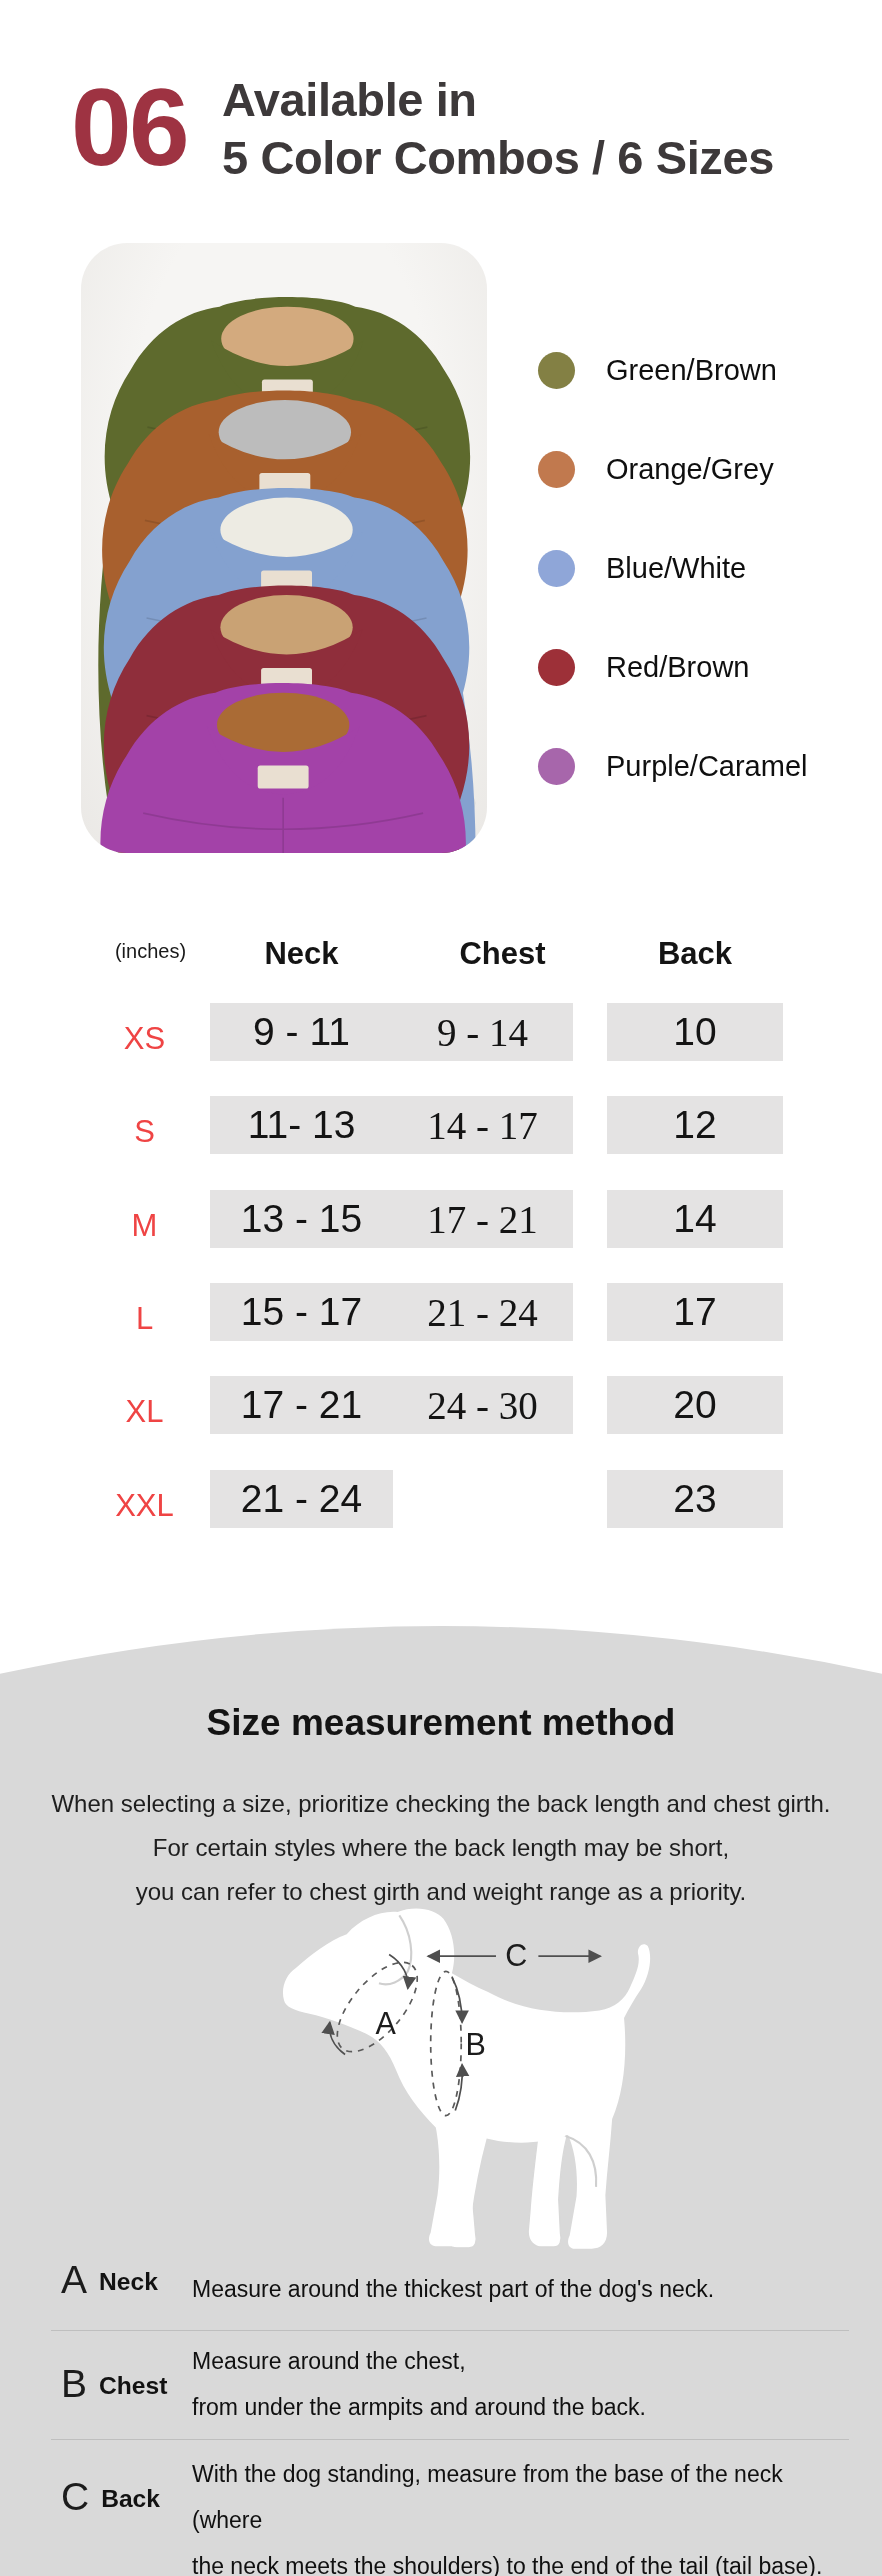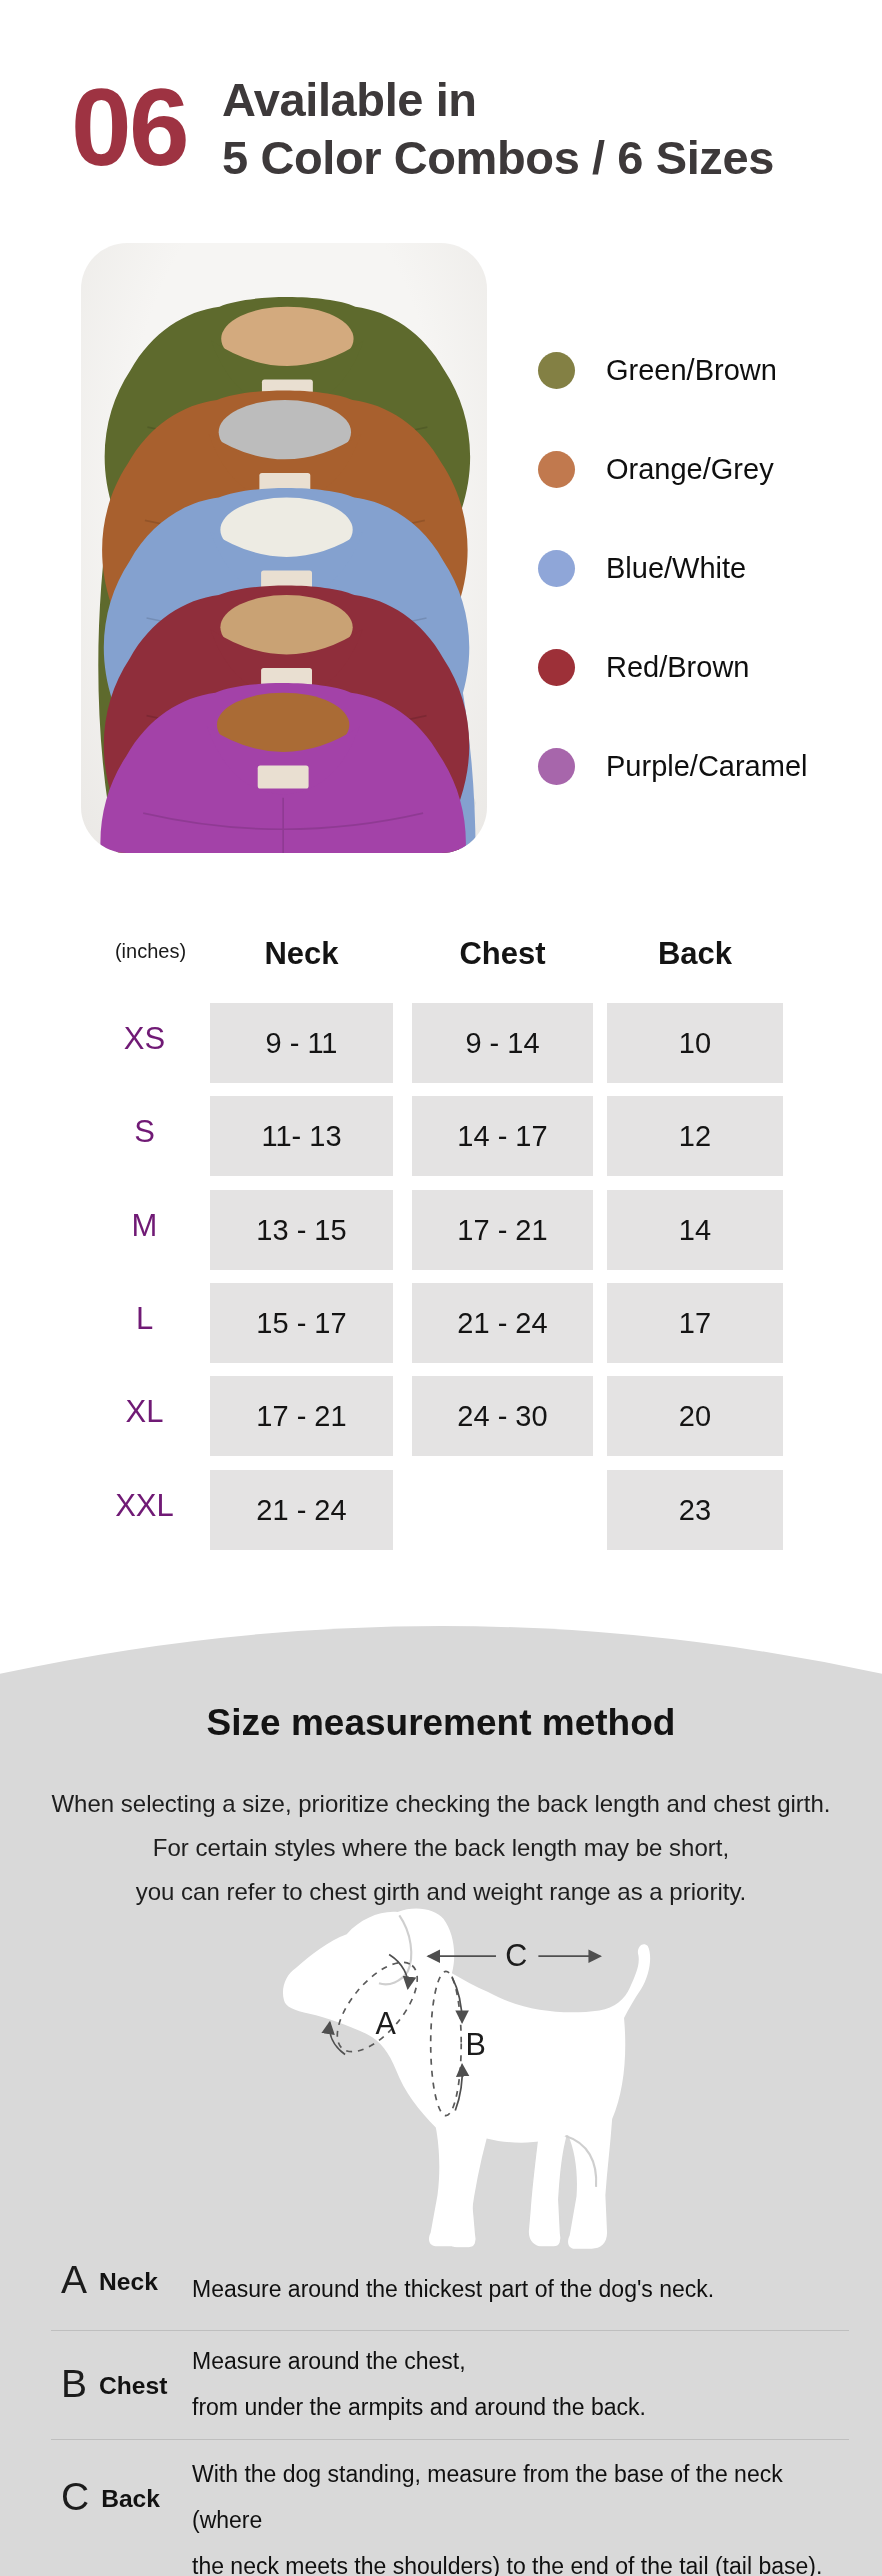--- a/index.html
+++ b/index.html
@@ -22,24 +22,24 @@
   .legend-row{display:flex;align-items:center;height:37px;margin-bottom:62px;}
   .legend-dot{width:37px;height:37px;border-radius:50%;flex:0 0 37px;}
   .legend-label{margin-left:31px;font-size:29px;color:#0f0f0f;white-space:nowrap;}
 
   
   .th-inches{left:85px;top:940px;width:131px;text-align:center;font-size:20px;color:#1a1a1a;}
   .th{top:933px;height:42px;display:flex;align-items:center;justify-content:center;
       font-size:31px;font-weight:700;color:#141414;}
   .th.neck{left:210px;width:183px;} .th.chest{left:412px;width:181px;} .th.back{left:607px;width:176px;}
   .size-label{left:85px;width:119px;height:71px;display:flex;align-items:center;justify-content:center;
-      font-size:31px;font-weight:500;color:#701a75;}
-  .cell{height:80px;background:#e4e3e3;display:flex;align-items:center;justify-content:center;
-      font-size:29px;color:#141414;}
-  .cell.c1{left:210px;width:183px;} .cell.c2{left:412px;width:181px;} .cell.c3{left:607px;width:176px;}
+      font-size:31px;font-weight:500;color:#ef4444;}
+  .cell{height:58px;background:#e4e3e3;display:flex;align-items:center;justify-content:center;
+      font-size:39px;color:#141414;}
+  .cell.c1{left:210px;width:183px;} .cell.c2{left:392px;width:181px;font-family:Liberation Serif, serif;} .cell.c3{left:607px;width:176px;}
 
   
   .dome{left:0;top:1626px;width:882px;height:53px;}
   .gray-body{left:0;top:1675px;width:882px;height:901px;}
   .m-title{left:0;top:1702px;width:882px;text-align:center;font-size:37px;line-height:41px;
            font-weight:700;color:#141414;}
   .m-intro{left:0;top:1782px;width:882px;text-align:center;font-size:24px;line-height:44px;color:#1e1e1e;}
   .dog-svg{left:245px;top:1888px;}
 
   .info-row{left:61px;height:49px;display:flex;align-items:center;}

